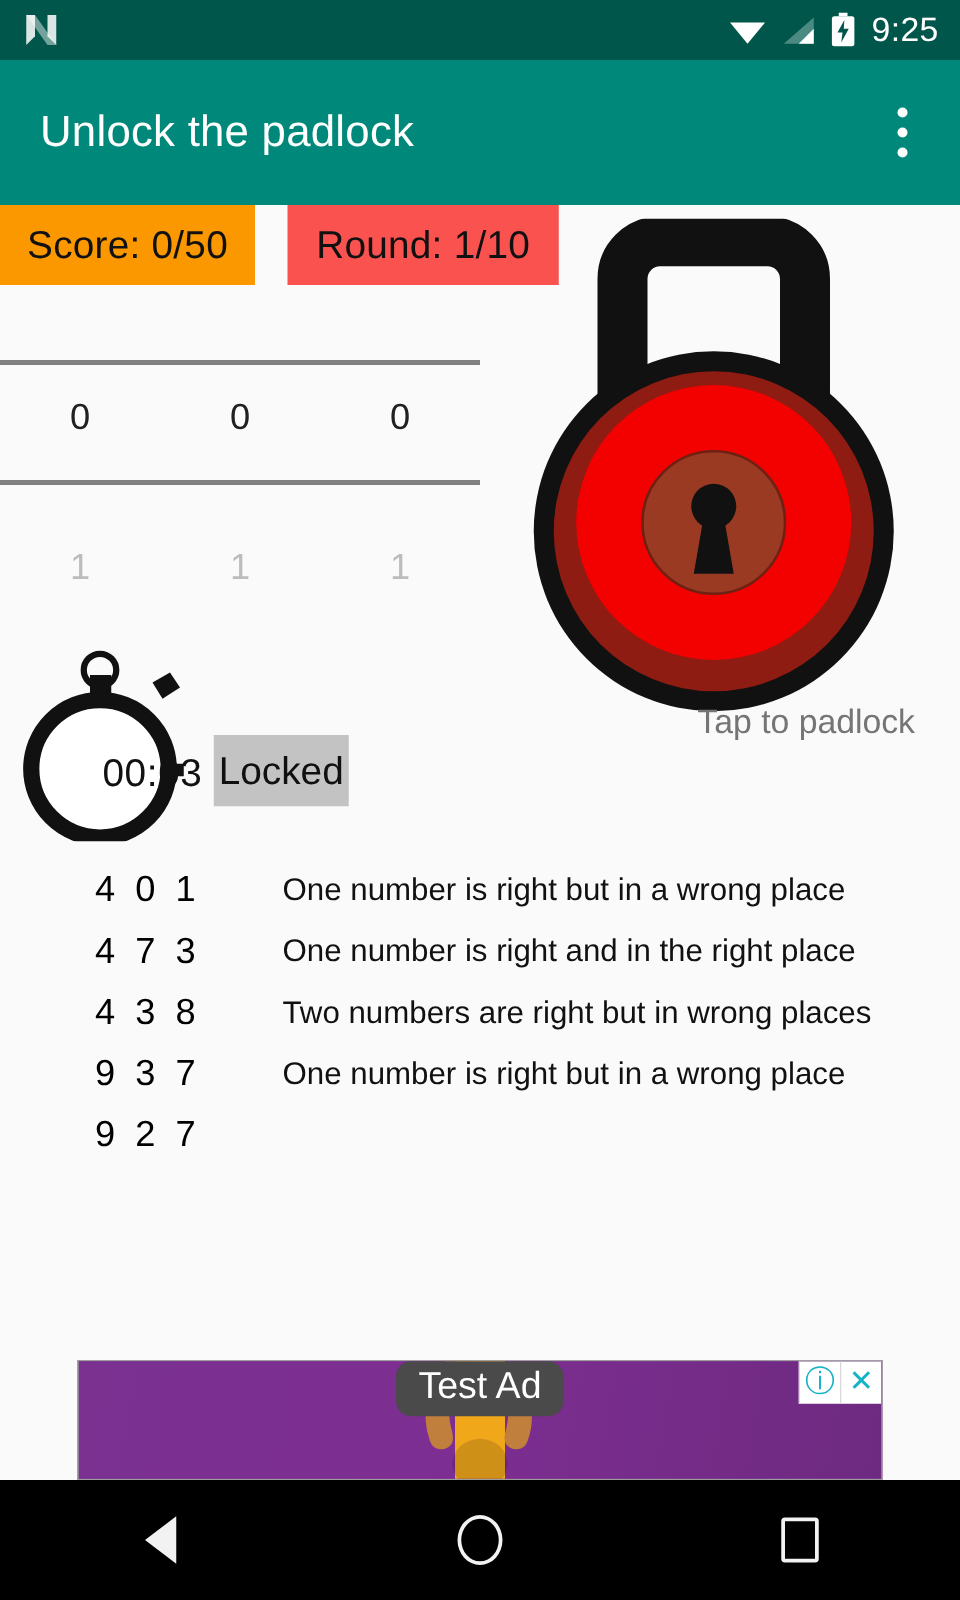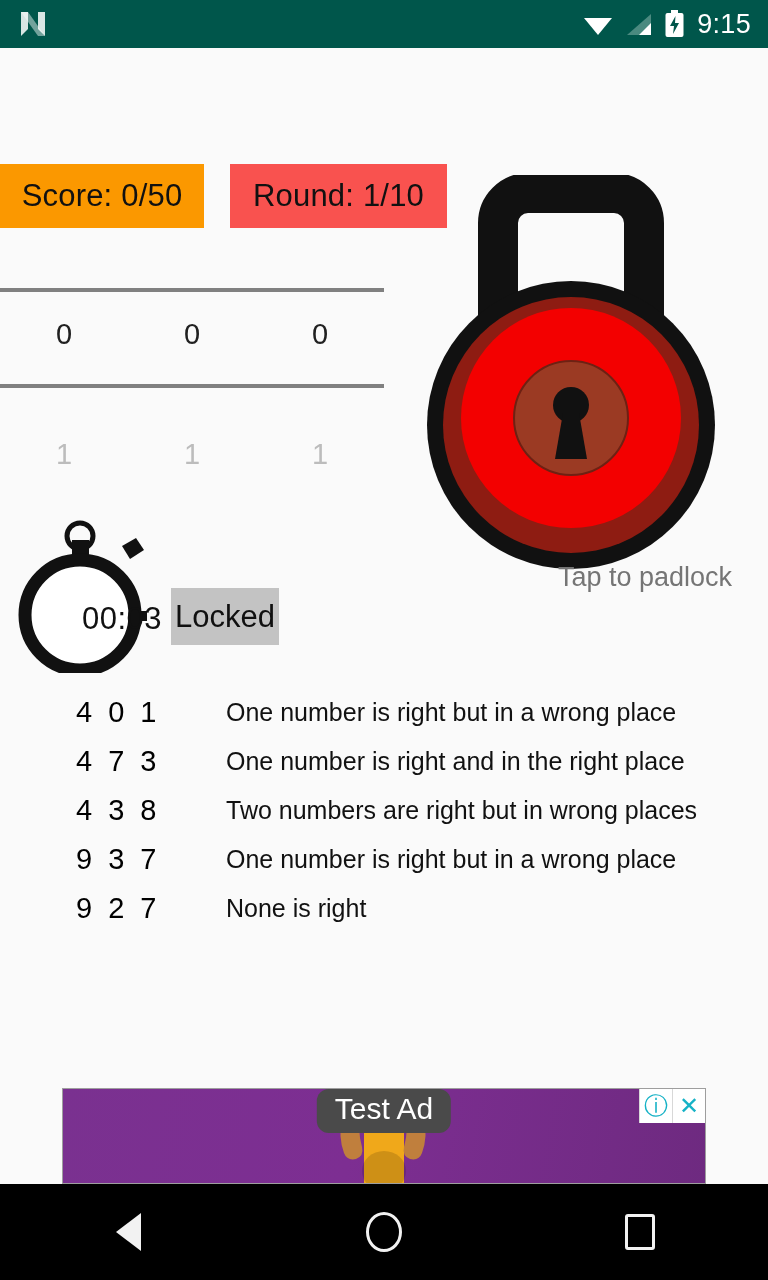--- a/index.html
+++ b/index.html
@@ -159,24 +159,32 @@
           <path d="M13 22 L25 22 L25 10 Z" fill="#ffffff"></path>
         </svg>
       </span>
       <span class="battery">
         <svg width="19" height="28" viewBox="0 0 19 28">
           <rect x="6" y="0" width="7" height="3" fill="#ffffff"></rect>
           <rect x="0.5" y="3" width="18" height="24" rx="2" fill="#ffffff"></rect>
           <path d="M10.5 6 L5 16 H9 L8 24 L14 13 H10 Z" fill="#00564b"></path>
         </svg>
       </span>
-      <span class="sb-time">9:15</span>
-    </div>
-  </div>
-
+      <span class="sb-time">9:25</span>
+    </div>
+  </div>
+
+  <div class="appbar">
+    <div class="appbar-title">Unlock the padlock</div>
+    <div class="overflow">
+      <span></span>
+        <span></span>
+        <span></span>
+    </div>
+  </div>
 
   <div class="badge" id="score-badge">Score: 0/50</div>
   <div class="badge" id="round-badge">Round: 1/10</div>
 
   <div class="picker-wrap">
     <div class="picker-line top"></div>
     <div class="picker-line bottom"></div>
     <div class="picker-row selected">
       <div class="picker-cell">0</div>
       <div class="picker-cell">0</div>
@@ -233,21 +241,20 @@
     <div class="hint-row">
       <div class="hint-code">4 3 8</div>
       <div class="hint-text">Two numbers are right but in wrong places</div>
     </div>
     <div class="hint-row">
       <div class="hint-code">9 3 7</div>
       <div class="hint-text">One number is right but in a wrong place</div>
     </div>
     <div class="hint-row">
       <div class="hint-code">9 2 7</div>
-      <div class="hint-text">None is right</div>
     </div>
   </div>
 
   <div id="ad">
     <div class="ad-bg"></div>
     <svg class="ad-person" width="180" height="120" viewBox="0 0 180 120">
       <path d="M70 10 h40 v110 h-40 Z" fill="#f0a81a"></path>
       <path d="M66 16 q-14 6 -18 26 q-4 20 2 36 q3 8 12 6 q8 -3 6 -12 q-5 -18 -1 -32 Z" fill="#c07f3d"></path>
       <path d="M112 16 q14 6 18 26 q4 20 -2 36 q-3 8 -12 6 q-8 -3 -6 -12 q5 -18 1 -32 Z" fill="#c07f3d"></path>
       <path d="M62 6 q8 -6 18 -5 q6 10 -2 18 q-10 4 -16 -3 Z" fill="#c07f3d"></path>

